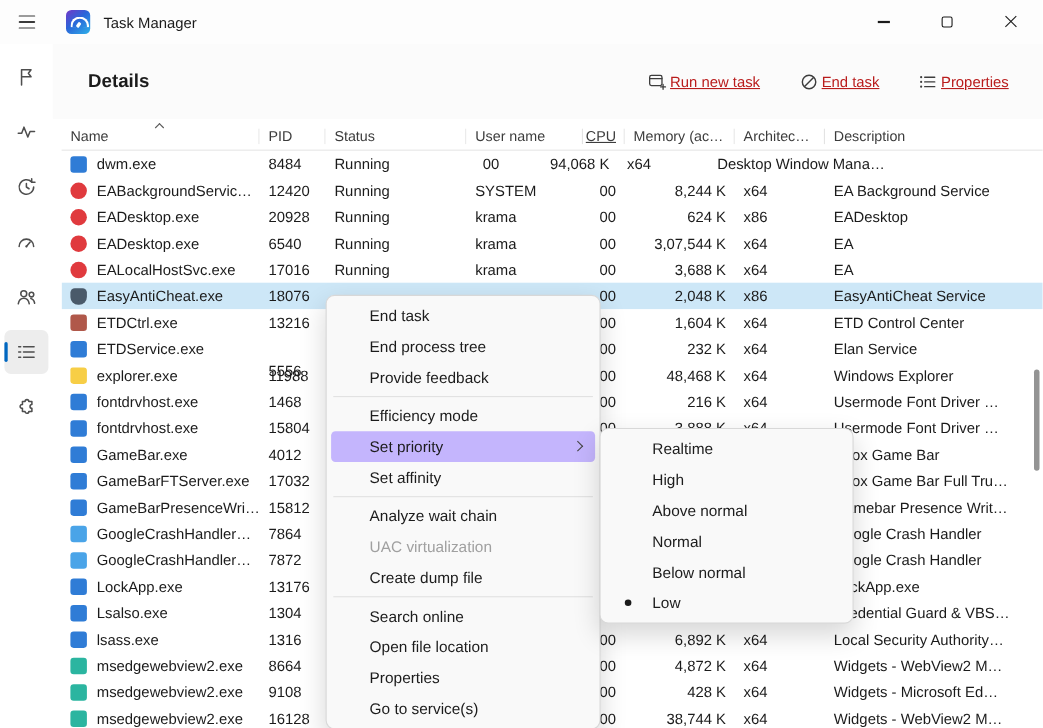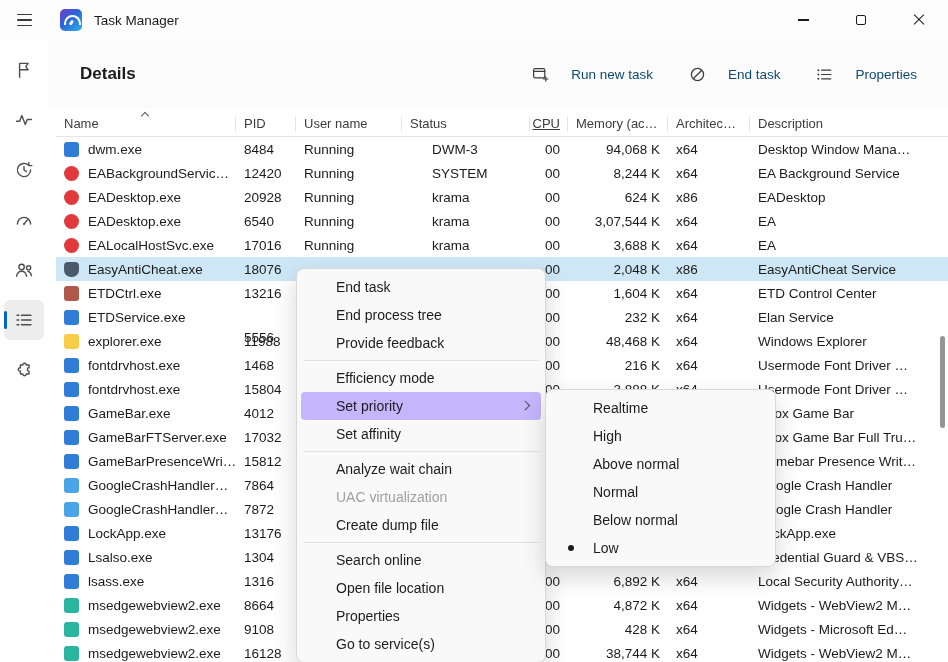--- a/index.html
+++ b/index.html
@@ -30,21 +30,21 @@
   .nav-btn{width:40px;height:40px;display:flex;align-items:center;justify-content:center;border-radius:6px;position:relative;cursor:pointer;}
   .nav-btn.selected{background:#ededed;}
   .nav-btn.selected::before{content:'';position:absolute;left:0;top:11px;bottom:11px;width:3px;border-radius:2px;background:#0067c0;}
   .nav-icon{display:flex;}
 
   
   .main{position:absolute;left:48px;top:40px;right:0;bottom:0;background:#fff;}
   .details-header{height:68px;display:flex;align-items:center;padding:0 18px 0 32px;background:#fbfbfb;}
   .page-title{font-size:17px;font-weight:700;}
   .actions{margin-left:auto;display:flex;align-items:center;gap:10px;}
-  .action-btn{display:flex;align-items:center;gap:22px;padding:8px 13px;border:none;background:transparent;font:inherit;font-size:13.5px;color:#0c4a6e;border-radius:4px;cursor:pointer;}
+  .action-btn{display:flex;align-items:center;gap:3px;padding:8px 13px;border:none;background:transparent;font:inherit;font-size:13.5px;color:#b91c1c;border-radius:4px;cursor:pointer;text-decoration:underline;}
   .a-icon{display:flex;}
 
   
   .table-header{position:absolute;top:71px;left:8px;right:0;height:26px;display:flex;border-bottom:1px solid #e6e6e6;background:#fff;}
   .hc{position:relative;display:flex;align-items:flex-end;padding:0 8px 5px 8px;font-size:13px;color:#3c3c3c;white-space:nowrap;overflow:hidden;flex:none;cursor:pointer;}
   .hc.right{justify-content:flex-end;text-decoration:underline;}
   .hc:not(:last-child)::after{content:'';position:absolute;right:0;top:6px;bottom:5px;width:1px;background:#e3e3e3;}
   .sort-caret{position:absolute;top:2px;left:50%;width:6px;height:6px;margin-left:-4px;border-left:1.5px solid #5a5a5a;border-top:1.5px solid #5a5a5a;transform:rotate(45deg);}
   .tbody{position:absolute;top:97px;left:8px;right:0;bottom:0;overflow:hidden;}
   .row{display:flex;height:24px;align-items:center;cursor:default;}
@@ -194,26 +194,26 @@
       </div>
   </div>
   <div class="table-header">
       <div class="hc" style="width: 180px;">
         <span>Name</span>
         <span class="sort-caret"></span>
       </div>
       <div class="hc" style="width: 60px;">
         <span>PID</span>
       </div>
+      <div class="hc" style="width: 128px;">
+        <span>Status</span>
+      </div>
       <div class="hc" style="width: 106px;">
         <span>User name</span>
       </div>
-      <div class="hc" style="width: 128px;">
-        <span>Status</span>
-      </div>
       <div class="hc right" style="width: 38px;">
         <span>CPU</span>
       </div>
       <div class="hc" style="width: 100px;">
         <span>Memory (ac…</span>
       </div>
       <div class="hc" style="width: 82px;">
         <span>Architec…</span>
       </div>
       <div class="hc" style="width: 198px;">
@@ -221,21 +221,20 @@
       </div>
     </div>
   <div class="tbody">
       <div class="row">
         <div class="cell" style="width: 180px;">
           <span class="picon window" style="background: rgb(47, 124, 214);"></span>
           <span>dwm.exe</span>
         </div>
         <div class="cell" style="width: 60px;">8484</div>
         <div class="cell" style="width: 128px;">Running</div>
-        <div class="cell" style="width: 106px;">DWM-3</div>
         <div class="cell right" style="width: 38px;">00</div>
         <div class="cell right" style="width: 100px;">94,068 K</div>
         <div class="cell" style="width: 82px;">x64</div>
         <div class="cell" style="width: 198px;">Desktop Window Mana…</div>
       </div>
       <div class="row">
         <div class="cell" style="width: 180px;">
           <span class="picon circle" style="background: rgb(224, 58, 62);"></span>
           <span>EABackgroundServic…</span>
         </div>

